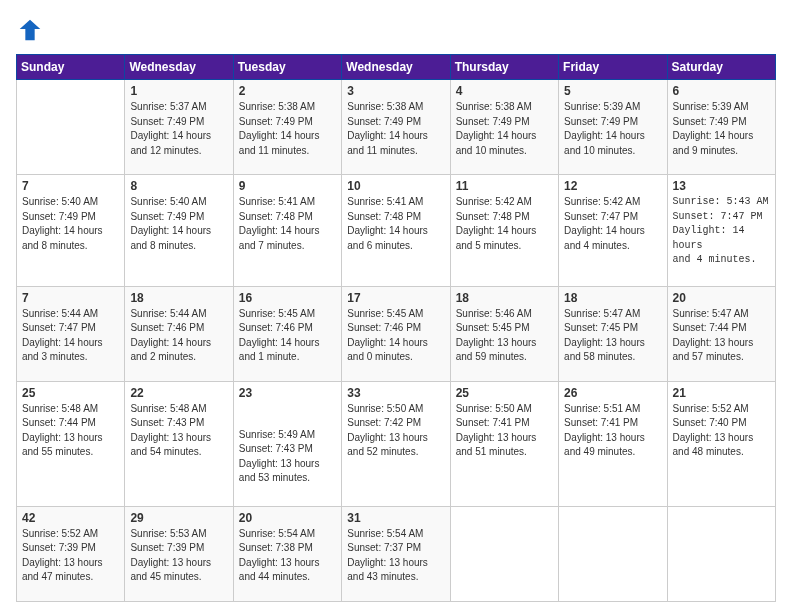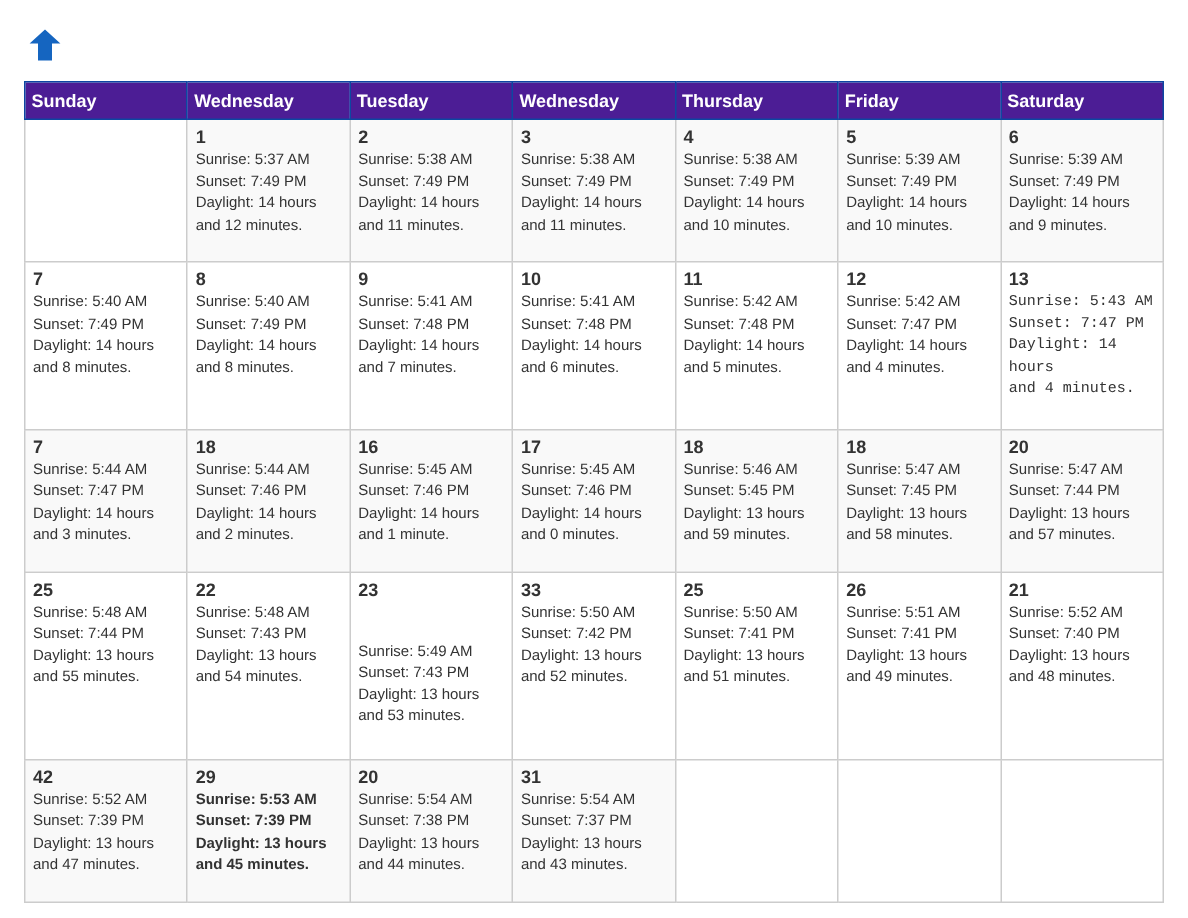--- a/index.html
+++ b/index.html
@@ -338,21 +338,21 @@
         <tr>
           <td>
             <span class="day-number">42</span>
             <div class="day-info" style="white-space: pre-line;">Sunrise: 5:52 AM
 Sunset: 7:39 PM
 Daylight: 13 hours
 and 47 minutes.</div>
           </td>
           <td>
             <span class="day-number">29</span>
-            <div class="day-info" style="white-space: pre-line; font-weight: bold;">Sunrise: 5:53 AM
+            <div class="day-info" style="white-space: pre-line;">Sunrise: 5:53 AM
 Sunset: 7:39 PM
 Daylight: 13 hours
 and 45 minutes.</div>
           </td>
           <td>
             <span class="day-number">20</span>
             <div class="day-info" style="white-space: pre-line;">Sunrise: 5:54 AM
 Sunset: 7:38 PM
 Daylight: 13 hours
 and 44 minutes.</div>

